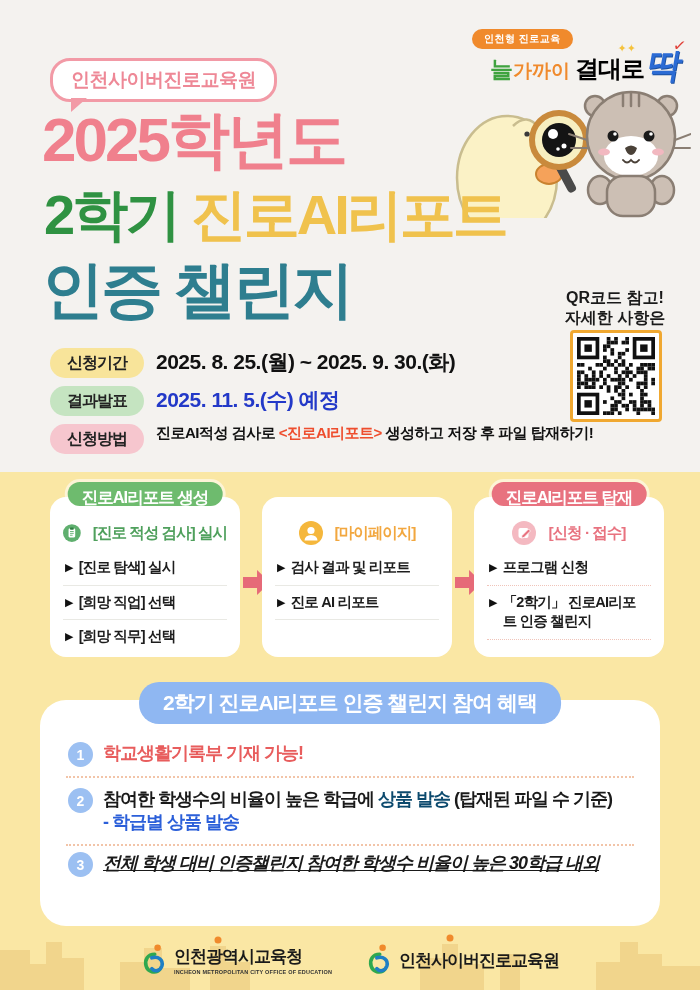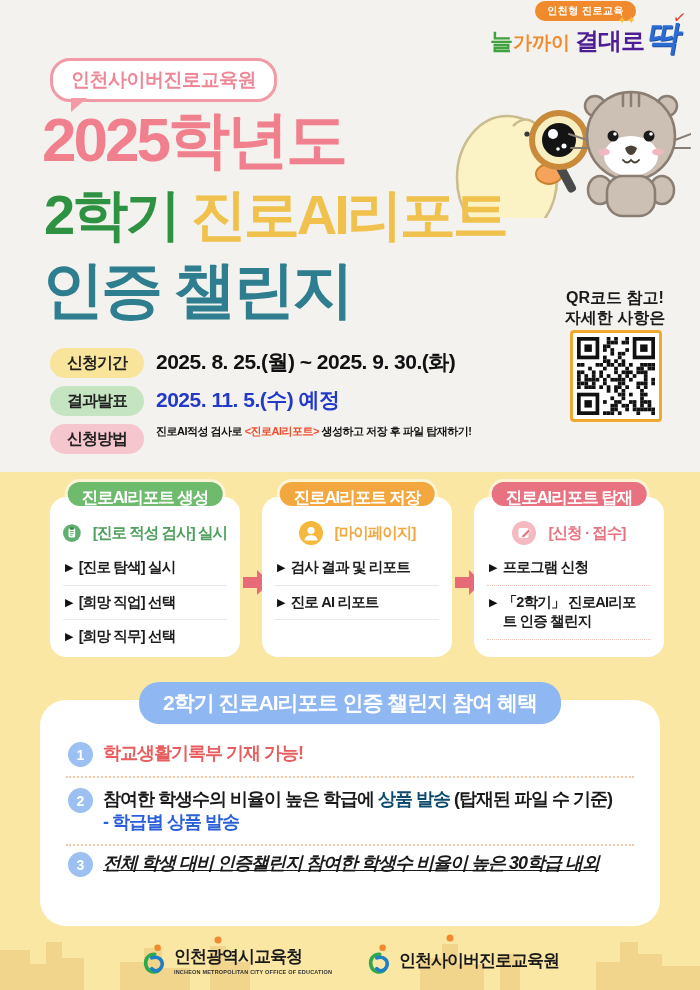--- a/index.html
+++ b/index.html
@@ -3,29 +3,29 @@
 <meta charset="utf-8">
 <style>
   * { margin:0; padding:0; box-sizing:border-box; }
   html,body { background:#ddd; }
   body { font-family:"Liberation Sans","DejaVu Sans",sans-serif; }
   .poster {
     position:relative; width:700px; height:990px; margin:0 auto;
     background:#F4F2EF; overflow:hidden;
   }
   
-  .brand { position:absolute; top:0; right:18px; width:210px; text-align:right; z-index:5; }
+  .brand { position:absolute; top:28px; right:18px; width:210px; text-align:left; z-index:5; }
   .brand-pill {
     display:inline-block; background:#F08A2C; color:#fff; font-size:10px; font-weight:bold;
     padding:3px 12px; border-radius:10px; letter-spacing:0.5px; margin-right:46px;
   }
   .brand-row { display:flex; align-items:baseline; justify-content:flex-end; margin-top:1px; position:relative; }
   .brand-w1 { color:#3FA33F; font-size:23px; font-weight:900; }
   .brand-w2 { color:#F08A2C; font-size:19px; font-weight:900; }
-  .brand-w3 { color:#4c1d95; font-size:24px; font-weight:900; margin-left:5px; letter-spacing:-1px;}
+  .brand-w3 { color:#000000; font-size:24px; font-weight:900; margin-left:5px; letter-spacing:-1px;}
   .brand-w4 { color:#2B6BD4; font-size:34px; font-weight:900; transform:skewX(-10deg); margin-left:4px; line-height:0.9; text-shadow:1px 1px 0 #1a4f9e; }
   .brand-check { position:absolute; top:-14px; right:-4px; color:#E04038; font-size:16px; font-weight:900; transform:rotate(8deg); }
   .brand-sparkle { position:absolute; top:-8px; right:46px; color:#F5C23C; font-size:11px; }
   
   .badge {
     position:absolute; top:58px; left:50px; z-index:4;
     background:#fff; border:3px solid #F29AA6; border-radius:20px;
     color:#EE8896; font-size:19px; font-weight:800; padding:6px 18px; letter-spacing:-0.5px;
   }
   .badge-tail { position:absolute; left:18px; bottom:-13px; width:0; height:0;
@@ -44,21 +44,21 @@
   .qr-box { position:absolute; top:330px; left:570px; width:92px; height:92px;
     background:#fff; border:3px solid #F0A830; border-radius:4px; padding:4px; z-index:3; }
   
   .info-row { position:absolute; left:50px; display:flex; z-index:2; }
   .info-pill { width:94px; height:30px; border-radius:15px; display:flex; align-items:center; justify-content:center;
     font-size:16px; font-weight:800; color:#222; flex:none; letter-spacing:-1px; }
   .pill-y { background:#F8E49A; } .pill-g { background:#C5E4C1; } .pill-p { background:#F6C6CE; }
   .info-val { margin-left:12px; font-weight:900; color:#111; letter-spacing:-0.5px; }
   .val-date { font-size:21px; }
   .val-blue { font-size:21px; color:#2339C8; }
-  .val-method { font-size:11px; white-space:nowrap; }
+  .val-method { font-size:15px; white-space:nowrap; }
   .val-method .hl { color:#EE4D2D; }
   
   .sec-yellow { position:absolute; top:472px; left:0; right:0; bottom:0; background:#FAE7A4; }
   
   .step-card { position:absolute; top:497px; width:190px; height:160px; background:#fff; border-radius:16px; z-index:2; padding:24px 13px 8px 13px; }
   .step-head { position:absolute; top:-15px; left:50%; transform:translateX(-50%);
     height:24px; line-height:31px; padding:0 14px; border-radius:16px; white-space:nowrap;
     color:#fff; font-size:16.5px; font-weight:800; letter-spacing:-1px; box-shadow:0 0 0 3px rgba(255,255,255,0.55); }
   .head-green { background:#6EBB6E; } .head-orange { background:#F2A73F; } .head-pink { background:#E8727F; }
   .step-sub { display:flex; align-items:center; justify-content:center; gap:12px; margin-bottom:6px; }
@@ -355,21 +355,20 @@
       </div>
     <div class="step-item">
         <span class="bullet">▶</span>
         <span>[희망 직무] 선택</span>
       </div>
   </div>
 
   <div class="flow-arrow" style="left:243px"></div>
 
   <div class="step-card" style="left:262px">
-    <div class="step-head head-orange">진로AI리포트 저장</div>
     <div class="step-sub">
       <svg width="24" height="24" viewBox="0 0 24 24">
         <circle cx="12" cy="12" r="12" fill="#F5B73C"></circle>
         <circle cx="12" cy="9.5" r="3.6" fill="#fff"></circle>
         <path d="M5.5,19.5 a6.5,5.5 0 0 1 13,0 z" fill="#fff"></path>
       </svg>
       <span class="step-sub-label sub-orange">[마이페이지]</span>
     </div>
     <div class="step-item div-solid">
         <span class="bullet">▶</span>

